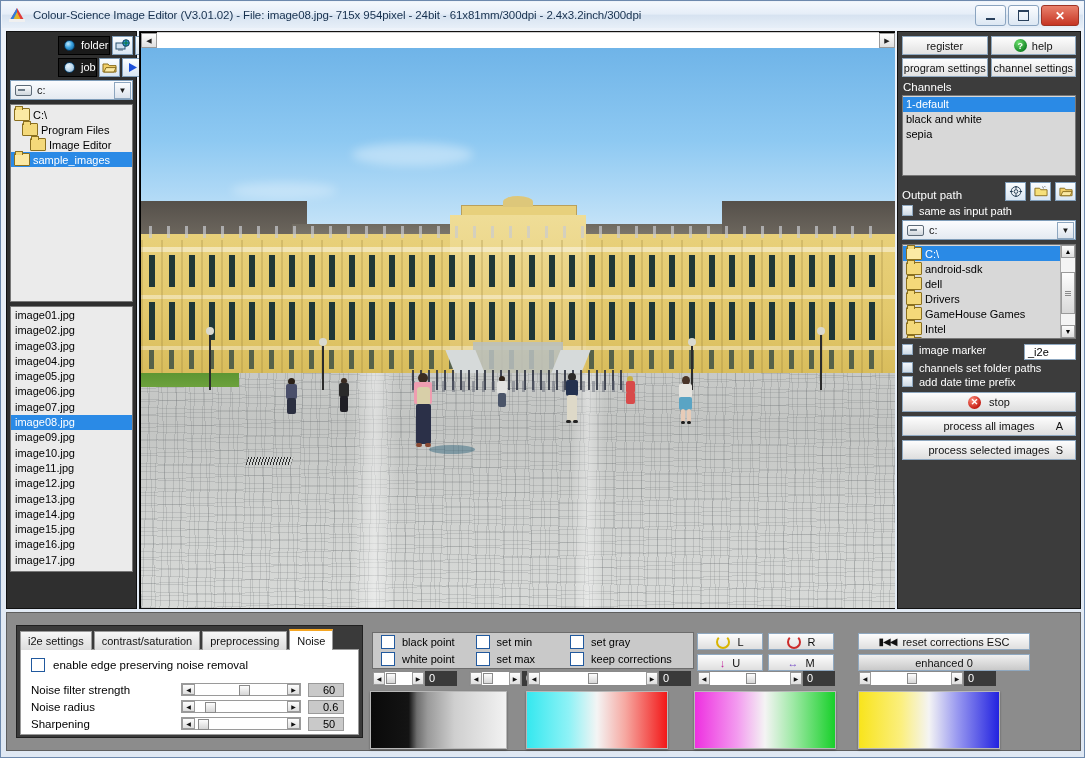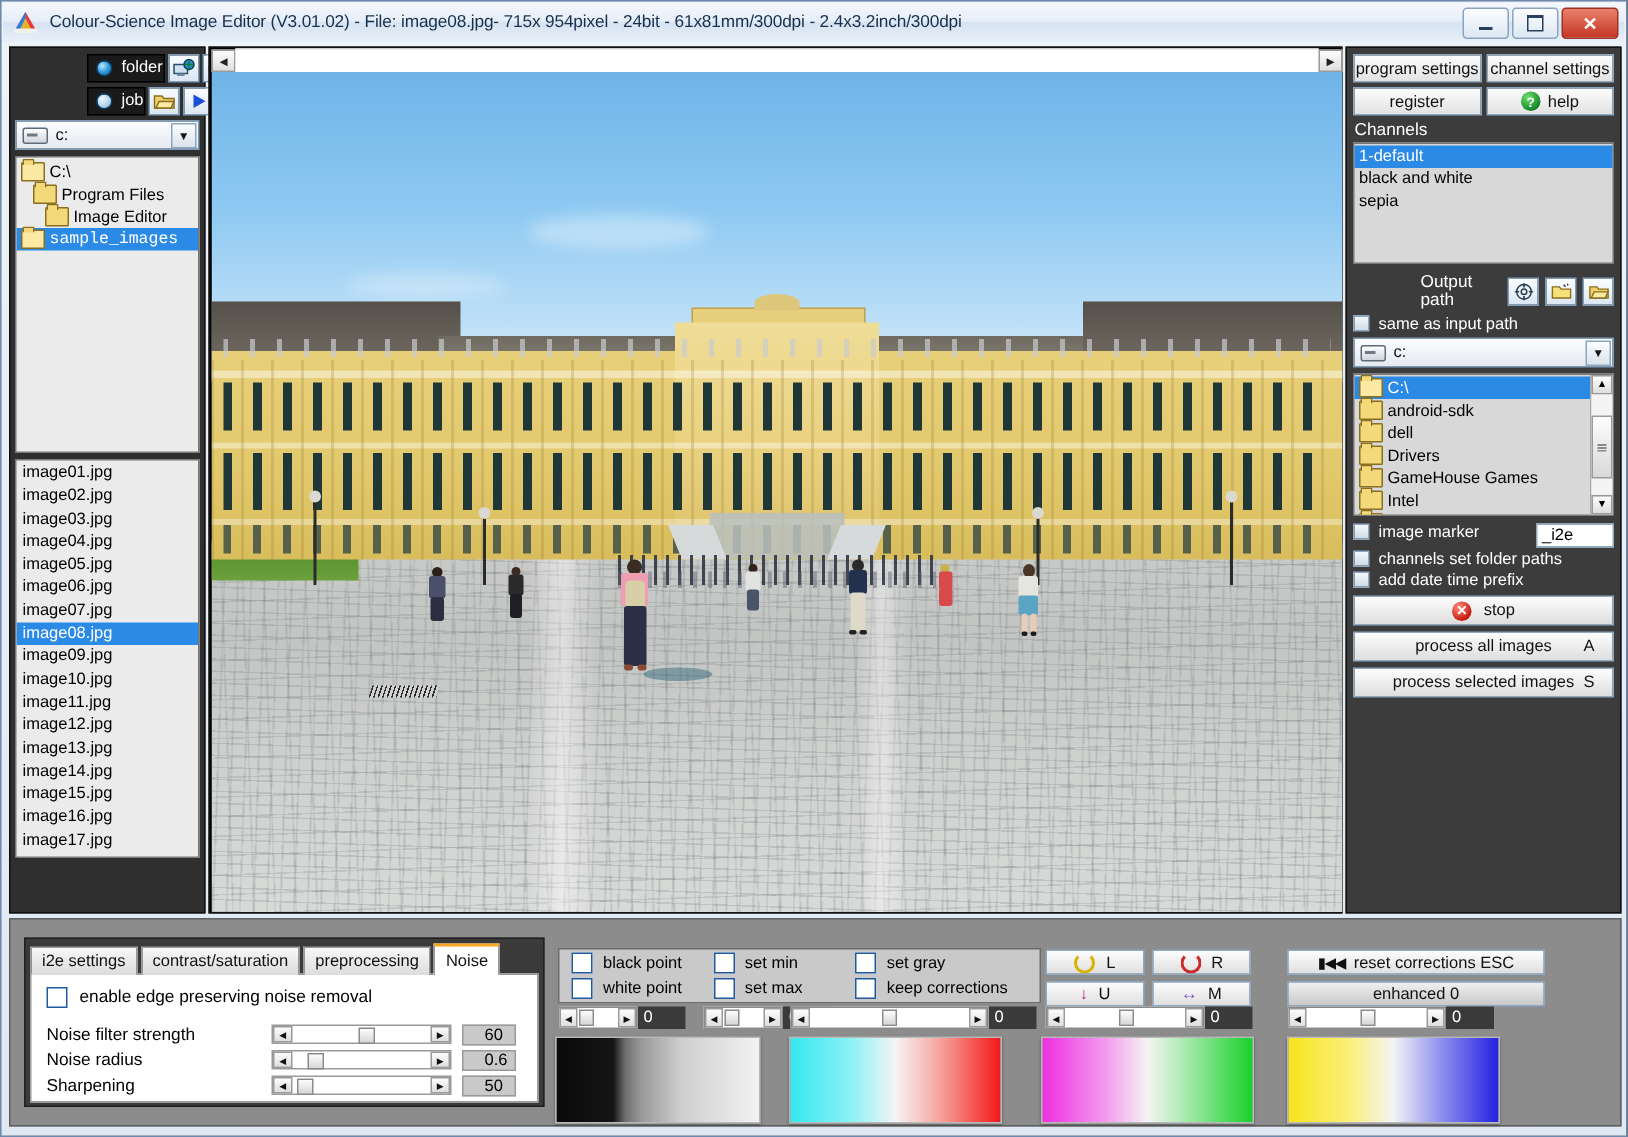--- a/index.html
+++ b/index.html
@@ -93,21 +93,21 @@
     box-sizing:border-box;padding:2px 0 0 0;
   }
   .tnode{
     display:flex;align-items:center;height:15px;font-size:11px;color:#000;
     white-space:nowrap;padding-left:3px;
   }
   .tnode.sel{background:#2a8ae6;color:#fff;}
   .tnode.d1{padding-left:3px;}
   .tnode.d2{padding-left:11px;}
   .tnode.d3{padding-left:19px;}
-  .tnode.d4{font-family:Liberation Mono, monospace;}
+  .tnode.d4{}
   .folder{
     width:14px;height:11px;margin-right:3px;flex:none;position:relative;
     background:#f4d97a;border:1px solid #8a6f1f;border-radius:1px;
   }
   .folder:before{
     content:"";position:absolute;left:0;top:-3px;width:6px;height:3px;
     background:#f4d97a;border:1px solid #8a6f1f;border-bottom:none;border-radius:1px 1px 0 0;
   }
   .folder.open{background:#fbe9a4;}
   .filelist{
@@ -183,21 +183,21 @@
     box-sizing:border-box;height:19px;
   }
   .btn-row{display:flex;gap:3px;margin-bottom:3px;}
   .sect-label{color:#fff;font-size:11.5px;margin:4px 0 2px 1px;}
   .chanlist{
     background:#d8d8d8;border:1px solid #777;height:81px;box-sizing:border-box;
     padding-top:1px;
   }
   .crow{height:15px;line-height:15px;font-size:11px;padding-left:3px;color:#000;white-space:nowrap;}
   .crow.sel{background:#2a8ae6;color:#fff;}
-  .outhdr{display:flex;align-items:center;margin-top:6px;margin-left:45px;}
+  .outhdr{display:flex;align-items:flex-end;margin-top:6px;}
   .outhdr .sect-label{margin:0;}
   .outhdr .icons{margin-left:auto;display:flex;gap:2px;}
   .chk-row{display:flex;align-items:flex-start;color:#fff;font-size:11px;margin:4px 0 3px 0;}
   .chk{
     width:11px;height:11px;background:linear-gradient(#f4f8fc,#cfdbe6);
     border:1px solid #8fa8c0;margin-right:6px;flex:none;box-sizing:border-box;
   }
   .folderlist{
     background:#d8d8d8;border:1px solid #777;height:95px;box-sizing:border-box;
     display:flex;overflow:hidden;
@@ -548,29 +548,29 @@
 
           <div style="position:absolute;left:14%;top:73%;width:6%;height:1.4%;
                background:repeating-linear-gradient(90deg,#2b2b2b 0 1px,#cfd2d0 1px 3px);transform:skewX(-18deg);"></div>
         </div>
       </div>
     </div>
 
     <div class="right">
 
       <div class="btn-row">
-        <div class="btn" style="flex:1">program settings</div>
-        <div class="btn" style="flex:1">channel settings</div>
-      </div>
-      <div class="btn-row">
         <div class="btn" style="flex:1">register</div>
         <div class="btn" style="flex:1;gap:5px">
           <span style="display:inline-flex;width:13px;height:13px;border-radius:50%;background:radial-gradient(circle at 35% 30%,#6ce06c,#0a7a1e 80%);color:#fff;font-size:9px;font-weight:bold;align-items:center;justify-content:center;">?</span>
           <span>help</span>
         </div>
+      </div>
+      <div class="btn-row">
+        <div class="btn" style="flex:1">program settings</div>
+        <div class="btn" style="flex:1">channel settings</div>
       </div>
 
       <div class="sect-label">Channels</div>
       <div class="chanlist">
         <div class="crow sel">1-default</div>
         <div class="crow">black and white</div>
         <div class="crow">sepia</div>
       </div>
 
       <div class="outhdr">

